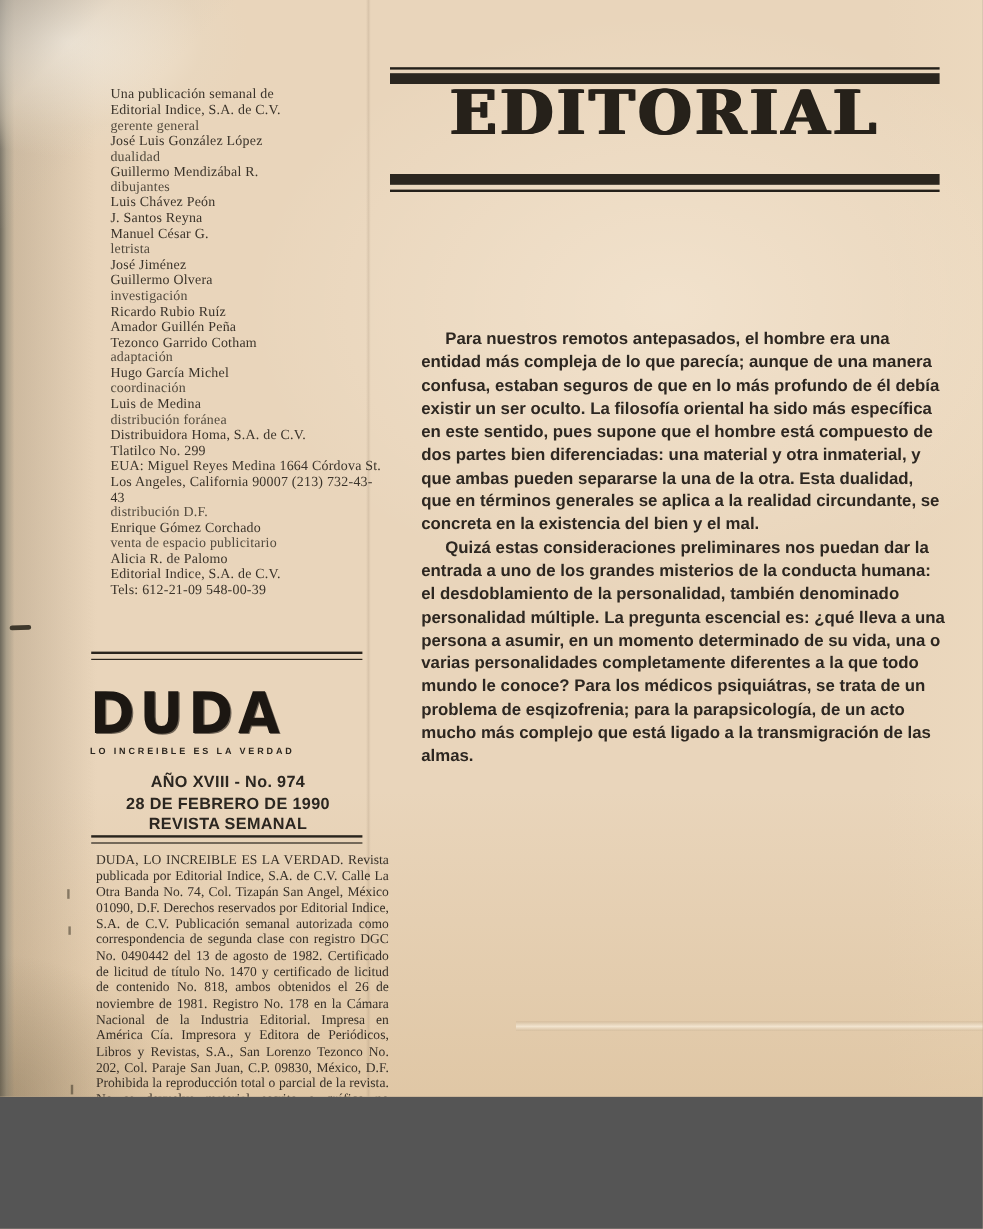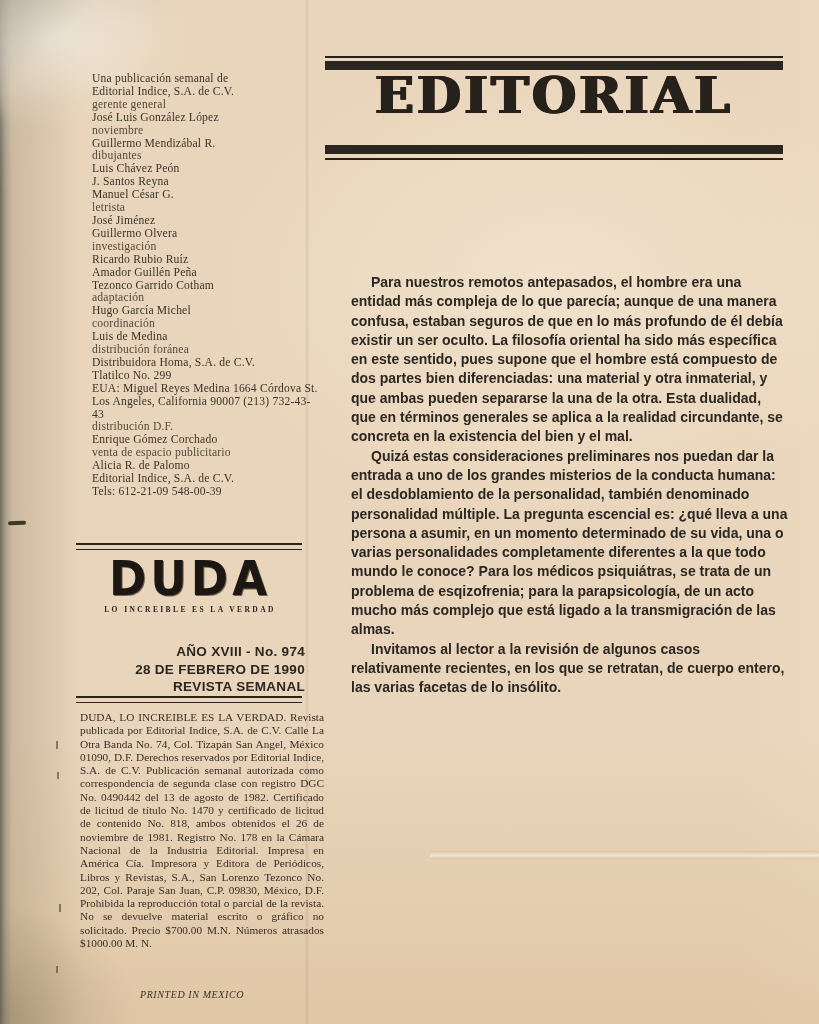--- a/index.html
+++ b/index.html
@@ -1,18 +1,18 @@
 <!DOCTYPE html>
 <html><head>
 <meta charset="utf-8">
 <style>
   html,body { margin:0; padding:0; }
   body { background:#555; }
   .page {
-    position:relative; width:819px; height:1024px; overflow:hidden;
+    position:relative; width:819px; height:914px; overflow:hidden;
     background:
       radial-gradient(ellipse 500px 350px at 68% 28%, rgba(255,246,232,.38), transparent 70%),
       linear-gradient(to bottom, rgba(205,170,120,0) 72%, rgba(200,163,110,.28) 100%),
       linear-gradient(to right, rgba(150,130,100,.18), transparent 10%, transparent 90%, rgba(240,222,195,.35)),
       #e9d5bb;
     font-family:"Liberation Serif", serif;
   }
   
   .edge-left { position:absolute; left:0; top:0; width:12px; height:100%;
     background:linear-gradient(to right,#6e695c,#a89d88 45%,transparent); }
@@ -36,27 +36,27 @@
   .mark-d { left:56px; top:966px; width:2px; height:7px; }
 
   
   .credits { position:absolute; left:92px; top:73px; width:230px;
     font-size:11.6px; line-height:12.9px; color:#3a332a; letter-spacing:.2px; }
   .credit-line.role { color:#524a3e; }
   .double-rule { position:absolute; height:4px;
     border-top:2.5px solid #29241d; border-bottom:1.5px solid #29241d; }
   .rule-1 { left:76px; top:543px; width:226px; }
   .rule-2 { left:76px; top:696px; width:226px; }
-  .logo-block { position:absolute; left:75px; top:556px; width:230px; text-align:center; }
+  .logo-block { position:absolute; left:75px; top:572px; width:230px; }
   .logo-title { font-family:"DejaVu Sans", sans-serif; font-weight:bold; font-size:45px;
     line-height:46px; letter-spacing:4px; color:#1c1712; transform:scaleY(1.06);
     text-shadow:1px 1px 0 rgba(28,23,18,.6); }
-  .logo-tagline { margin-top:3px; font-family:Liberation Serif, serif; font-weight:bold;
+  .logo-tagline { margin-top:3px; font-family:Liberation Sans, sans-serif; font-weight:bold;
     font-size:7.5px; letter-spacing:2.4px; color:#2a251e; }
-  .issue { position:absolute; left:75px; top:643px; width:230px; text-align:right;
+  .issue { position:absolute; left:75px; top:643px; width:230px; text-align:center;
     font-family:"Liberation Sans", sans-serif; font-weight:bold; font-size:13.5px;
     line-height:17.5px; color:#2b2620; letter-spacing:.3px; }
   .legal { position:absolute; left:80px; top:711px; width:244px;
     font-size:11.3px; line-height:13.3px; text-align:justify; color:#362f27; }
   .printed { position:absolute; left:70px; top:989px; width:244px; text-align:center;
     font-style:italic; font-size:10px; letter-spacing:.6px; color:#39322a; }
 
   
   .head-rule-thin { position:absolute; left:325px; width:458px; height:2px; background:#24201a; }
   .head-rule-thick { position:absolute; left:325px; width:458px; height:9px; background:#2b261f; }
@@ -91,21 +91,21 @@
   <div class="credits">
 
       <div class="credit-line name">Una publicación semanal de</div>
 
       <div class="credit-line name">Editorial Indice, S.A. de C.V.</div>
 
       <div class="credit-line role">gerente general</div>
 
       <div class="credit-line name">José Luis González López</div>
 
-      <div class="credit-line role">noviembre</div>
+      <div class="credit-line role">dualidad</div>
 
       <div class="credit-line name">Guillermo Mendizábal R.</div>
 
       <div class="credit-line role">dibujantes</div>
 
       <div class="credit-line name">Luis Chávez Peón</div>
 
       <div class="credit-line name">J. Santos Reyna</div>
 
       <div class="credit-line name">Manuel César G.</div>
@@ -182,16 +182,15 @@
 
   <div class="head-rule-thick hr-b1"></div>
   <div class="head-rule-thin hr-b2"></div>
 
   <div class="body-text">
 
       <p class="body-para">Para nuestros remotos antepasados, el hombre era una entidad más compleja de lo que parecía; aunque de una manera confusa, estaban seguros de que en lo más profundo de él debía existir un ser oculto. La filosofía oriental ha sido más específica en este sentido, pues supone que el hombre está compuesto de dos partes bien diferenciadas: una material y otra inmaterial, y que ambas pueden separarse la una de la otra. Esta dualidad, que en términos generales se aplica a la realidad circundante, se concreta en la existencia del bien y el mal.</p>
 
       <p class="body-para">Quizá estas consideraciones preliminares nos puedan dar la entrada a uno de los grandes misterios de la conducta humana: el desdoblamiento de la personalidad, también denominado personalidad múltiple. La pregunta escencial es: ¿qué lleva a una persona a asumir, en un momento determinado de su vida, una o varias personalidades completamente diferentes a la que todo mundo le conoce? Para los médicos psiquiátras, se trata de un problema de esqizofrenia; para la parapsicología, de un acto mucho más complejo que está ligado a la transmigración de las almas.</p>
 
-      <p class="body-para">Invitamos al lector a la revisión de algunos casos relativamente recientes, en los que se retratan, de cuerpo entero, las varias facetas de lo insólito.</p>
     </div>
 
 </div>
 
 </body></html>

